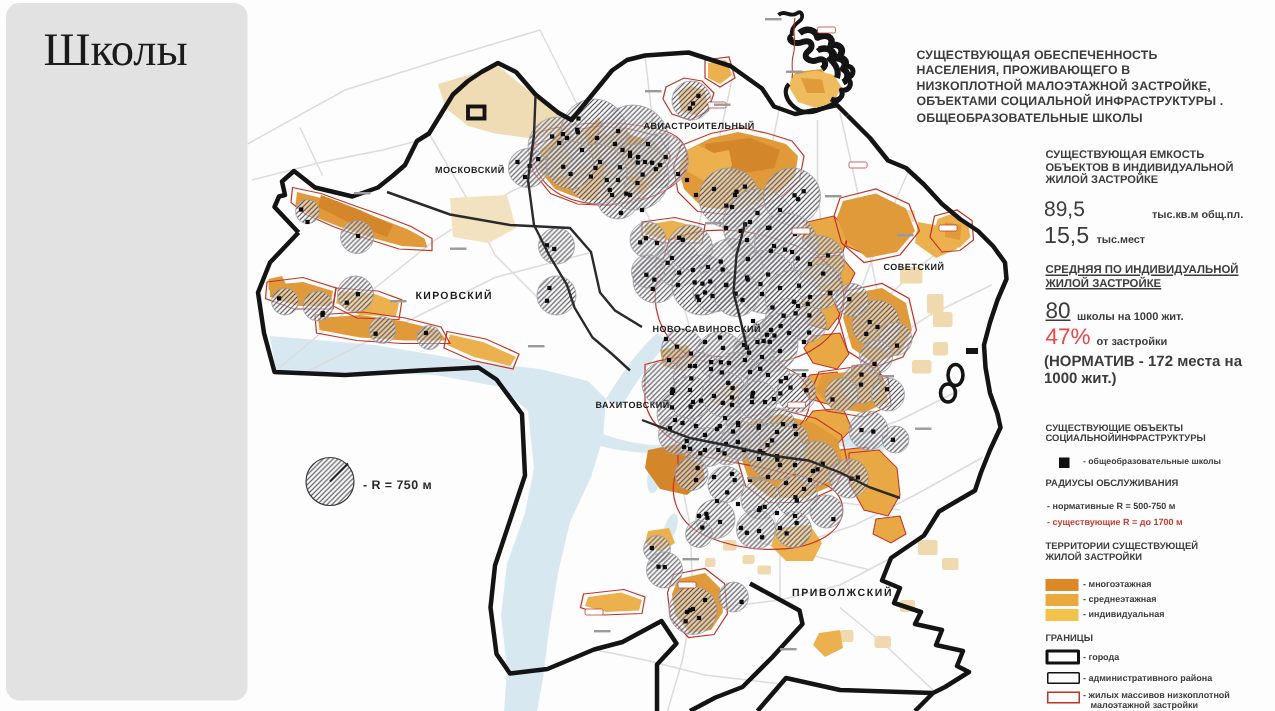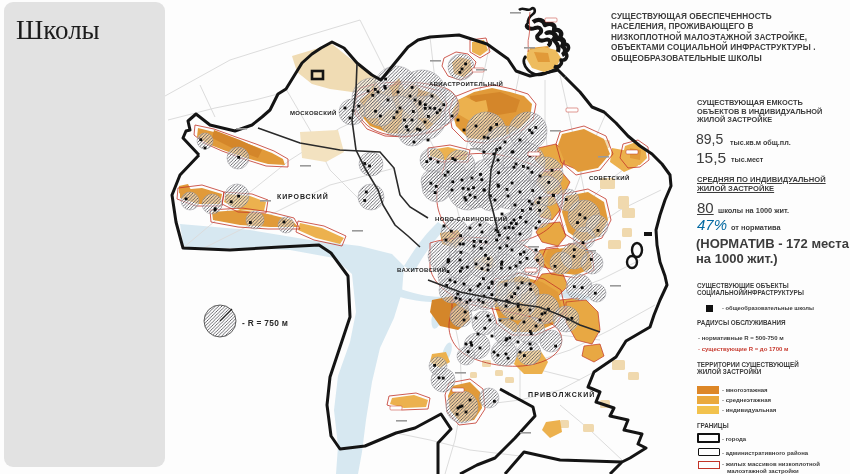--- a/index.html
+++ b/index.html
@@ -639,43 +639,43 @@
 <text x="397" y="272" font-family="Liberation Sans, sans-serif" font-weight="bold" font-size="6" letter-spacing="0.35" fill="#1c1c1c">ВАХИТОВСКИЙ</text>
 <text x="528" y="397" font-family="Liberation Sans, sans-serif" font-weight="bold" font-size="7" letter-spacing="1.1" fill="#1c1c1c">ПРИВОЛЖСКИЙ</text>
 
 <circle cx="220" cy="321" r="16" fill="url(#h)" stroke="#3a3a3a" stroke-width="0.8"></circle>
 <path d="M220,321 L232,309" stroke="#222" stroke-width="1.3" fill="none"></path>
 <text x="242" y="326" font-family="Liberation Sans, sans-serif" font-weight="bold" font-size="8.3" letter-spacing="0.3" fill="#2a2a2a">- R = 750 м</text>
 </svg>
 
 <div class="abs" style="left:4px;top:2px;width:161px;height:465px;background:#e2e2e2;border-radius:9px;"></div>
 
-<div class="abs" style="left:16px;top:15px;font-family:'Liberation Serif',serif;font-size:27px;color:#1b1b1b;">Школы</div>
-
-<div class="abs b" style="left:611px;top:12px;width:230px;font-size:8.2px;line-height:10.4px;letter-spacing:0.1px;">
+<div class="abs" style="left:29px;top:15px;font-family:'Liberation Serif',serif;font-size:31px;color:#1b1b1b;">Школы</div>
+
+<div class="abs b" style="left:611px;top:32px;width:230px;font-size:8.2px;line-height:10.4px;letter-spacing:0.1px;">
 СУЩЕСТВУЮЩАЯ ОБЕСПЕЧЕННОСТЬ<br>НАСЕЛЕНИЯ, ПРОЖИВАЮЩЕГО В<br>НИЗКОПЛОТНОЙ МАЛОЭТАЖНОЙ ЗАСТРОЙКЕ,<br>ОБЪЕКТАМИ СОЦИАЛЬНОЙ ИНФРАСТРУКТУРЫ .<br>ОБЩЕОБРАЗОВАТЕЛЬНЫЕ ШКОЛЫ
 </div>
 
 <div class="abs b" style="left:697px;top:99px;width:150px;font-size:7.4px;line-height:8.6px;">СУЩЕСТВУЮЩАЯ ЕМКОСТЬ<br>ОБЪЕКТОВ В ИНДИВИДУАЛЬНОЙ<br>ЖИЛОЙ ЗАСТРОЙКЕ</div>
 
 <div class="abs" style="left:696px;top:131px;font-size:14px;color:#3c3c3c;">89,5</div>
-<div class="abs b" style="left:730px;top:138px;font-size:7.2px;">тыс.кв.м общ.пл.</div>
+<div class="abs b" style="left:768px;top:138px;font-size:7.2px;">тыс.кв.м общ.пл.</div>
 
 <div class="abs" style="left:696px;top:149px;font-size:15.5px;color:#3c3c3c;">15,5</div>
 <div class="abs b" style="left:731px;top:155px;font-size:7.2px;">тыс.мест</div>
 
 <div class="abs b" style="left:697px;top:176px;width:150px;font-size:7.6px;line-height:8.8px;text-decoration:underline;">СРЕДНЯЯ ПО ИНДИВИДУАЛЬНОЙ<br>ЖИЛОЙ ЗАСТРОЙКЕ</div>
 
 <div class="abs" style="left:697px;top:199px;font-size:15px;color:#3c3c3c;text-decoration:underline;">80</div>
 <div class="abs b" style="left:718px;top:206px;font-size:7.4px;">школы на 1000 жит.</div>
 
-<div class="abs" style="left:697px;top:216px;font-size:15px;color:#0369a1;font-style:italic;">47%</div>
-<div class="abs b" style="left:731px;top:223px;font-size:7.4px;">от норматива</div>
-
-<div class="abs b" style="left:696px;top:236px;font-size:13px;">(НОРМАТИВ - 172 места на 1000 жит.)</div>
+<div class="abs" style="left:697px;top:216px;font-size:15px;color:#ef4444;">47%</div>
+<div class="abs b" style="left:731px;top:223px;font-size:7.4px;">от застройки</div>
+
+<div class="abs b" style="left:696px;top:236px;font-size:10px;">(НОРМАТИВ - 172 места на 1000 жит.)</div>
 
 <div class="abs b" style="left:697px;top:282px;width:130px;font-size:6.3px;line-height:7px;">СУЩЕСТВУЮЩИЕ ОБЪЕКТЫ<br>СОЦИАЛЬНОЙИНФРАСТРУКТУРЫ</div>
 
 <div class="abs" style="left:706px;top:305px;width:7px;height:7px;background:#111;"></div>
 <div class="abs b" style="left:722px;top:305px;font-size:5.8px;">- общеобразовательные школы</div>
 
 <div class="abs b" style="left:697px;top:319px;font-size:6.3px;">РАДИУСЫ ОБСЛУЖИВАНИЯ</div>
 
 <div class="abs b" style="left:698px;top:335px;font-size:6px;">- нормативные R = 500-750 м</div>
 

